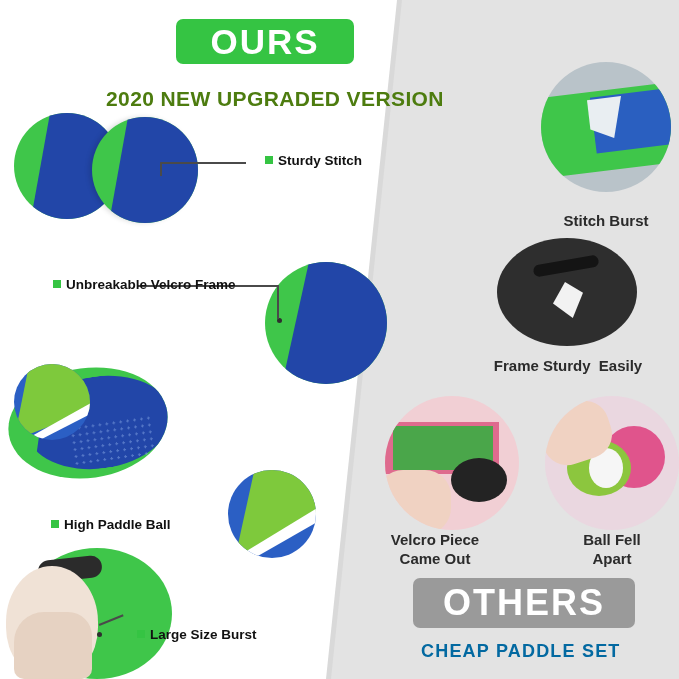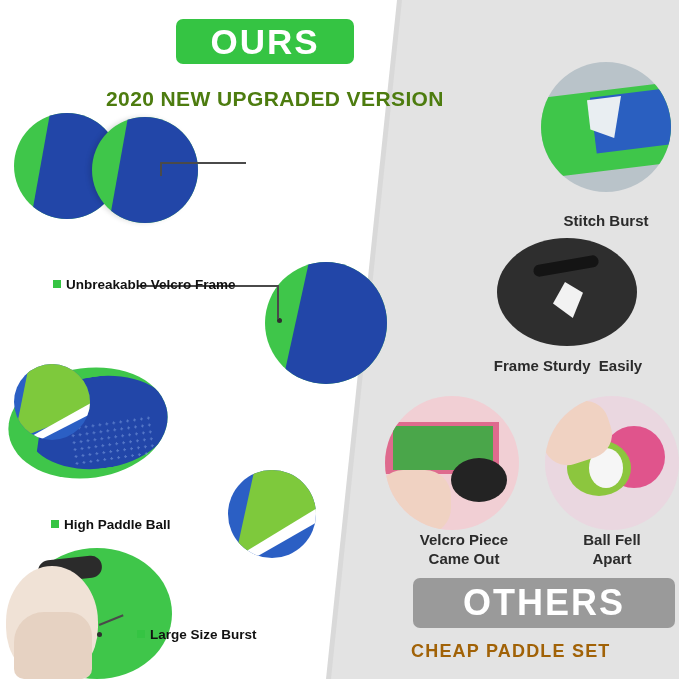--- a/index.html
+++ b/index.html
@@ -73,40 +73,40 @@
     color: #4d7c0f;
     letter-spacing: 0.4px;
     margin-top: 10px;
   }
 
   
   .others-badge {
     position: absolute;
     left: 413px;
     top: 578px;
-    width: 262px;
+    width: 222px;
     height: 50px;
     background: #9a9a9a;
     border-radius: 7px;
   }
   .others-badge span {
     display: block;
     text-align: center;
     color: #ffffff;
     font-size: 36px;
     font-weight: bold;
     letter-spacing: 2px;
     line-height: 50px;
   }
   .subtitle-others {
-    left: 411px;
+    left: 421px;
     top: 641px;
     font-size: 18px;
     font-weight: bold;
-    color: #a16207;
+    color: #0369a1;
     letter-spacing: 1.2px;
   }
 
   
   .anno {
     font-size: 13.5px;
     font-weight: bold;
     color: #111111;
   }
   .anno .sq {
@@ -202,20 +202,23 @@
 
   <div class="paddle" style="left:14px; top:113px; width:106px; height:106px;">
     <div class="blue" style="clip-path: polygon(34% 0%, 100% 0%, 100% 100%, 16% 100%);"></div>
   </div>
   <div class="paddle" style="left:92px; top:117px; width:106px; height:106px; box-shadow:-3px 0 5px rgba(0,0,0,0.13);">
     <div class="blue" style="clip-path: polygon(34% 0%, 100% 0%, 100% 100%, 16% 100%);"></div>
   </div>
 
   <div class="line" style="left:160px; top:162px; width:86px; height:1.5px;"></div>
   <div class="line" style="left:160px; top:162px; width:1.5px; height:14px;"></div>
+  <div class="txt anno" style="left:250px; top:137px;">
+    <span class="sq"></span><span>Sturdy Stitch</span>
+  </div>
 
   <div class="paddle" style="left:265px; top:262px; width:122px; height:122px;">
     <div class="blue" style="clip-path: polygon(36% 0%, 100% 0%, 100% 100%, 14% 100%);"></div>
   </div>
   <div class="dot" style="left:277px; top:318px;"></div>
 
   <div class="line" style="left:137px; top:285px; width:142px; height:1.5px;"></div>
   <div class="line" style="left:277px; top:285px; width:1.5px; height:34px;"></div>
   <div class="txt anno" style="left:38px; top:261px;">
     <span class="sq"></span><span>Unbreakable Velcro Frame</span>
@@ -265,21 +268,21 @@
     <div style="position:absolute; left:56px; top:44px; width:30px; height:36px; background:#f2f2f2; clip-path: polygon(40% 0%, 100% 30%, 66% 100%, 0% 60%);"></div>
   </div>
   <div class="cap" style="left:462px; top:357px; width:212px;">Frame Sturdy  Easily</div>
 
   <div class="photo" style="left:385px; top:396px; width:134px; height:134px; background:#f1cfd4;">
     <div style="position:absolute; left:-2px; top:26px; width:116px; height:52px; background:#de6b8e;"></div>
     <div style="position:absolute; left:8px; top:30px; width:100px; height:44px; background:#4aa64a;"></div>
     <div style="position:absolute; left:66px; top:62px; width:56px; height:44px; background:#232323; border-radius:50%;"></div>
     <div style="position:absolute; left:-8px; top:74px; width:74px; height:64px; background:#f0d2c2; border-radius:26px;"></div>
   </div>
-  <div class="cap" style="left:386px; top:531px; width:156px;">Velcro Piece
+  <div class="cap" style="left:357px; top:531px; width:156px;">Velcro Piece
 Came Out</div>
 
   <div class="photo" style="left:545px; top:396px; width:134px; height:134px; background:#ead7e0;">
     <div style="position:absolute; left:58px; top:30px; width:62px; height:62px; background:#e0548c; border-radius:50%;"></div>
     <div style="position:absolute; left:22px; top:44px; width:64px; height:56px; background:#8cc63e; border-radius:50%;"></div>
     <div style="position:absolute; left:44px; top:52px; width:34px; height:40px; background:#f6f6f6; border-radius:50%;"></div>
     <div style="position:absolute; left:-4px; top:8px; width:70px; height:58px; background:#f0d2c2; border-radius:24px; transform:rotate(-18deg);"></div>
   </div>
   <div class="cap" style="left:542px; top:531px; width:140px;">Ball Fell
 Apart</div>

